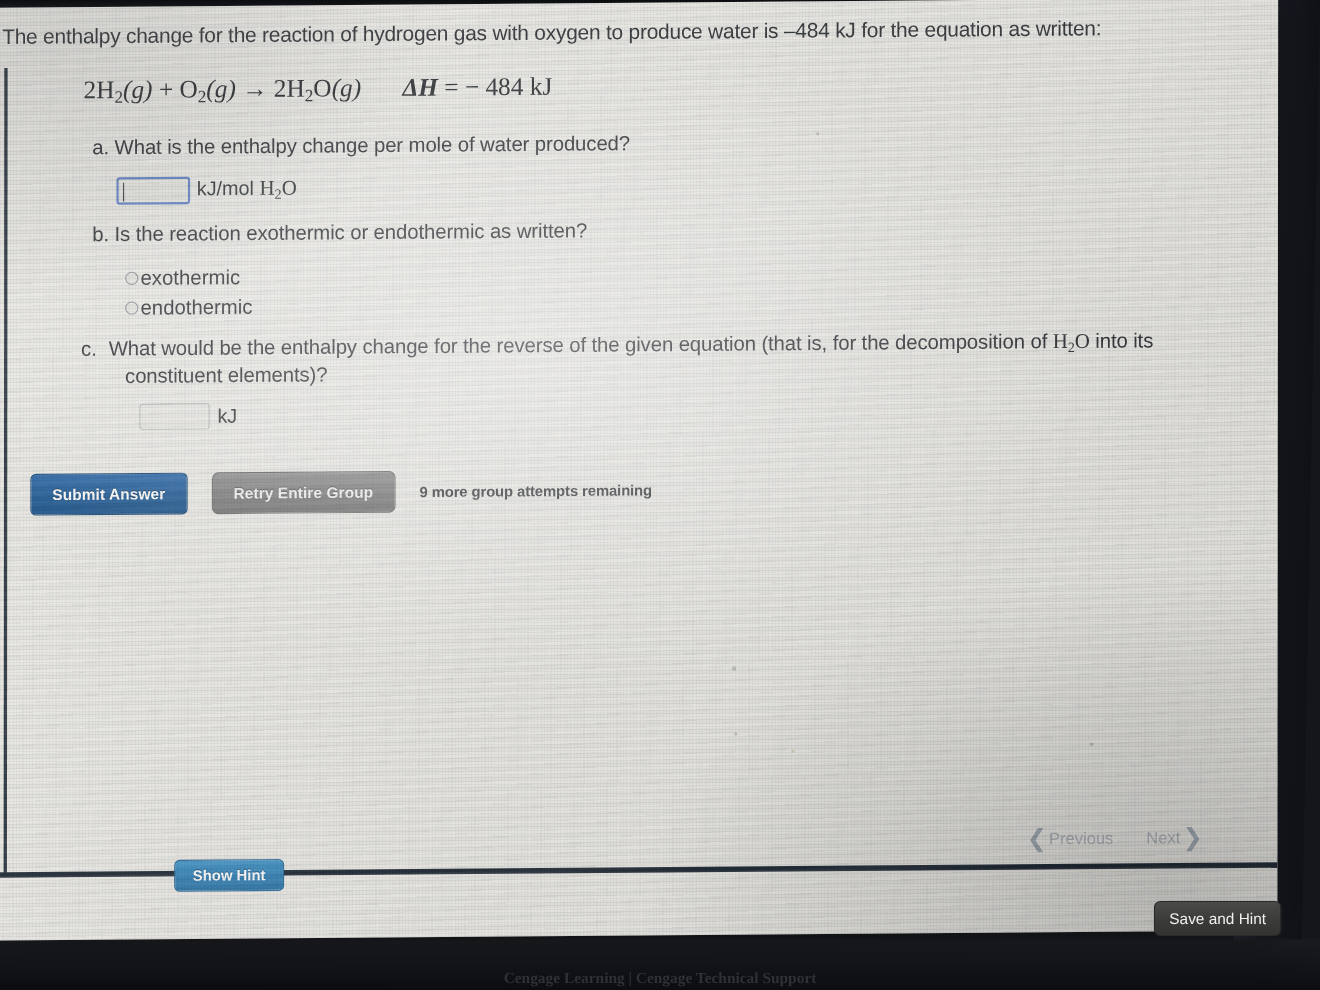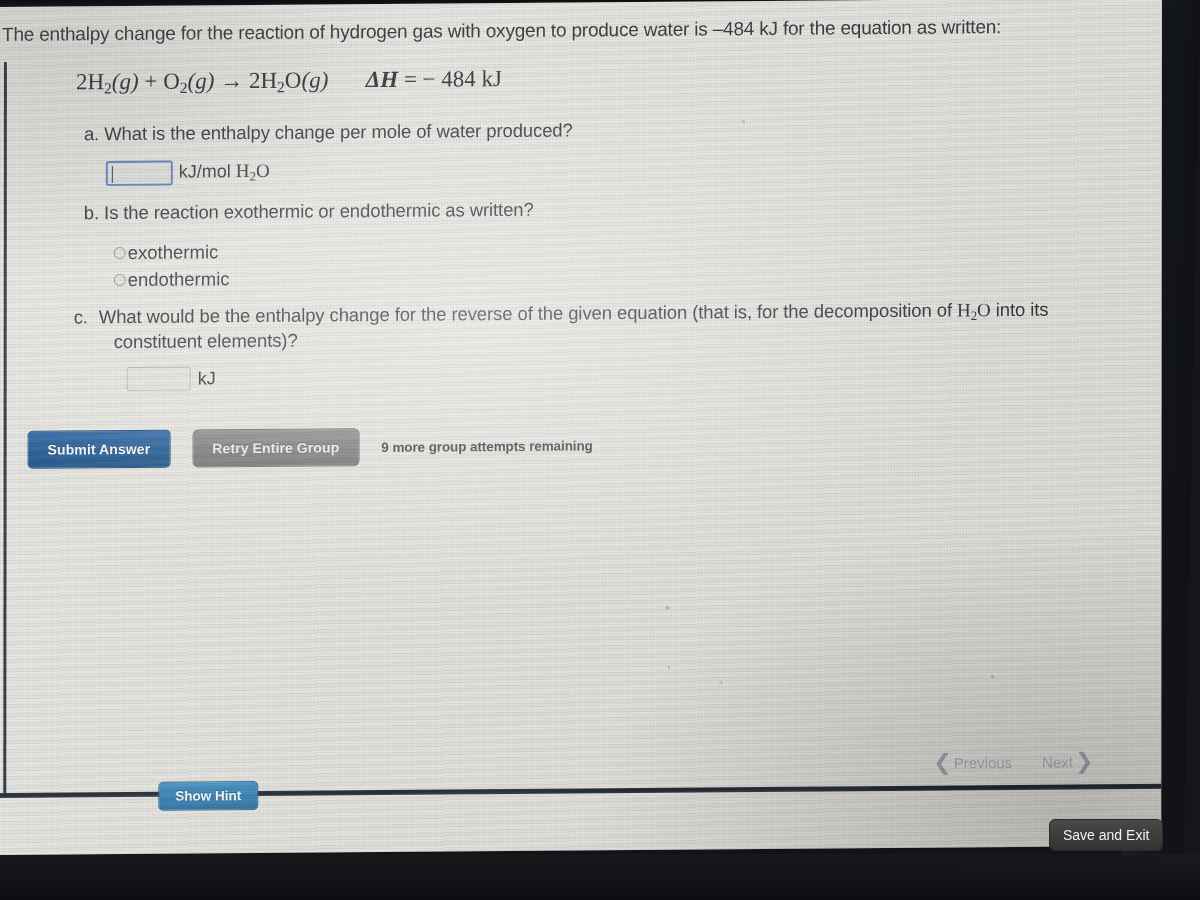--- a/index.html
+++ b/index.html
@@ -408,15 +408,16 @@
       <div class="vr-dark"></div>
       <div class="hr-dark"></div>
 
       <div class="btn-hint">Show Hint</div>
     </div>
 
     <div class="banding"></div>
     <div class="moire"></div>
   </div>
 
-  <div class="btn-save-exit">Save and Exit</div>
-
+  <div class="btn-save-exit">Save and Hint</div>
+
+  <div class="footer">Cengage Learning | Cengage Technical Support</div>
 </div>
 
 </body></html>

